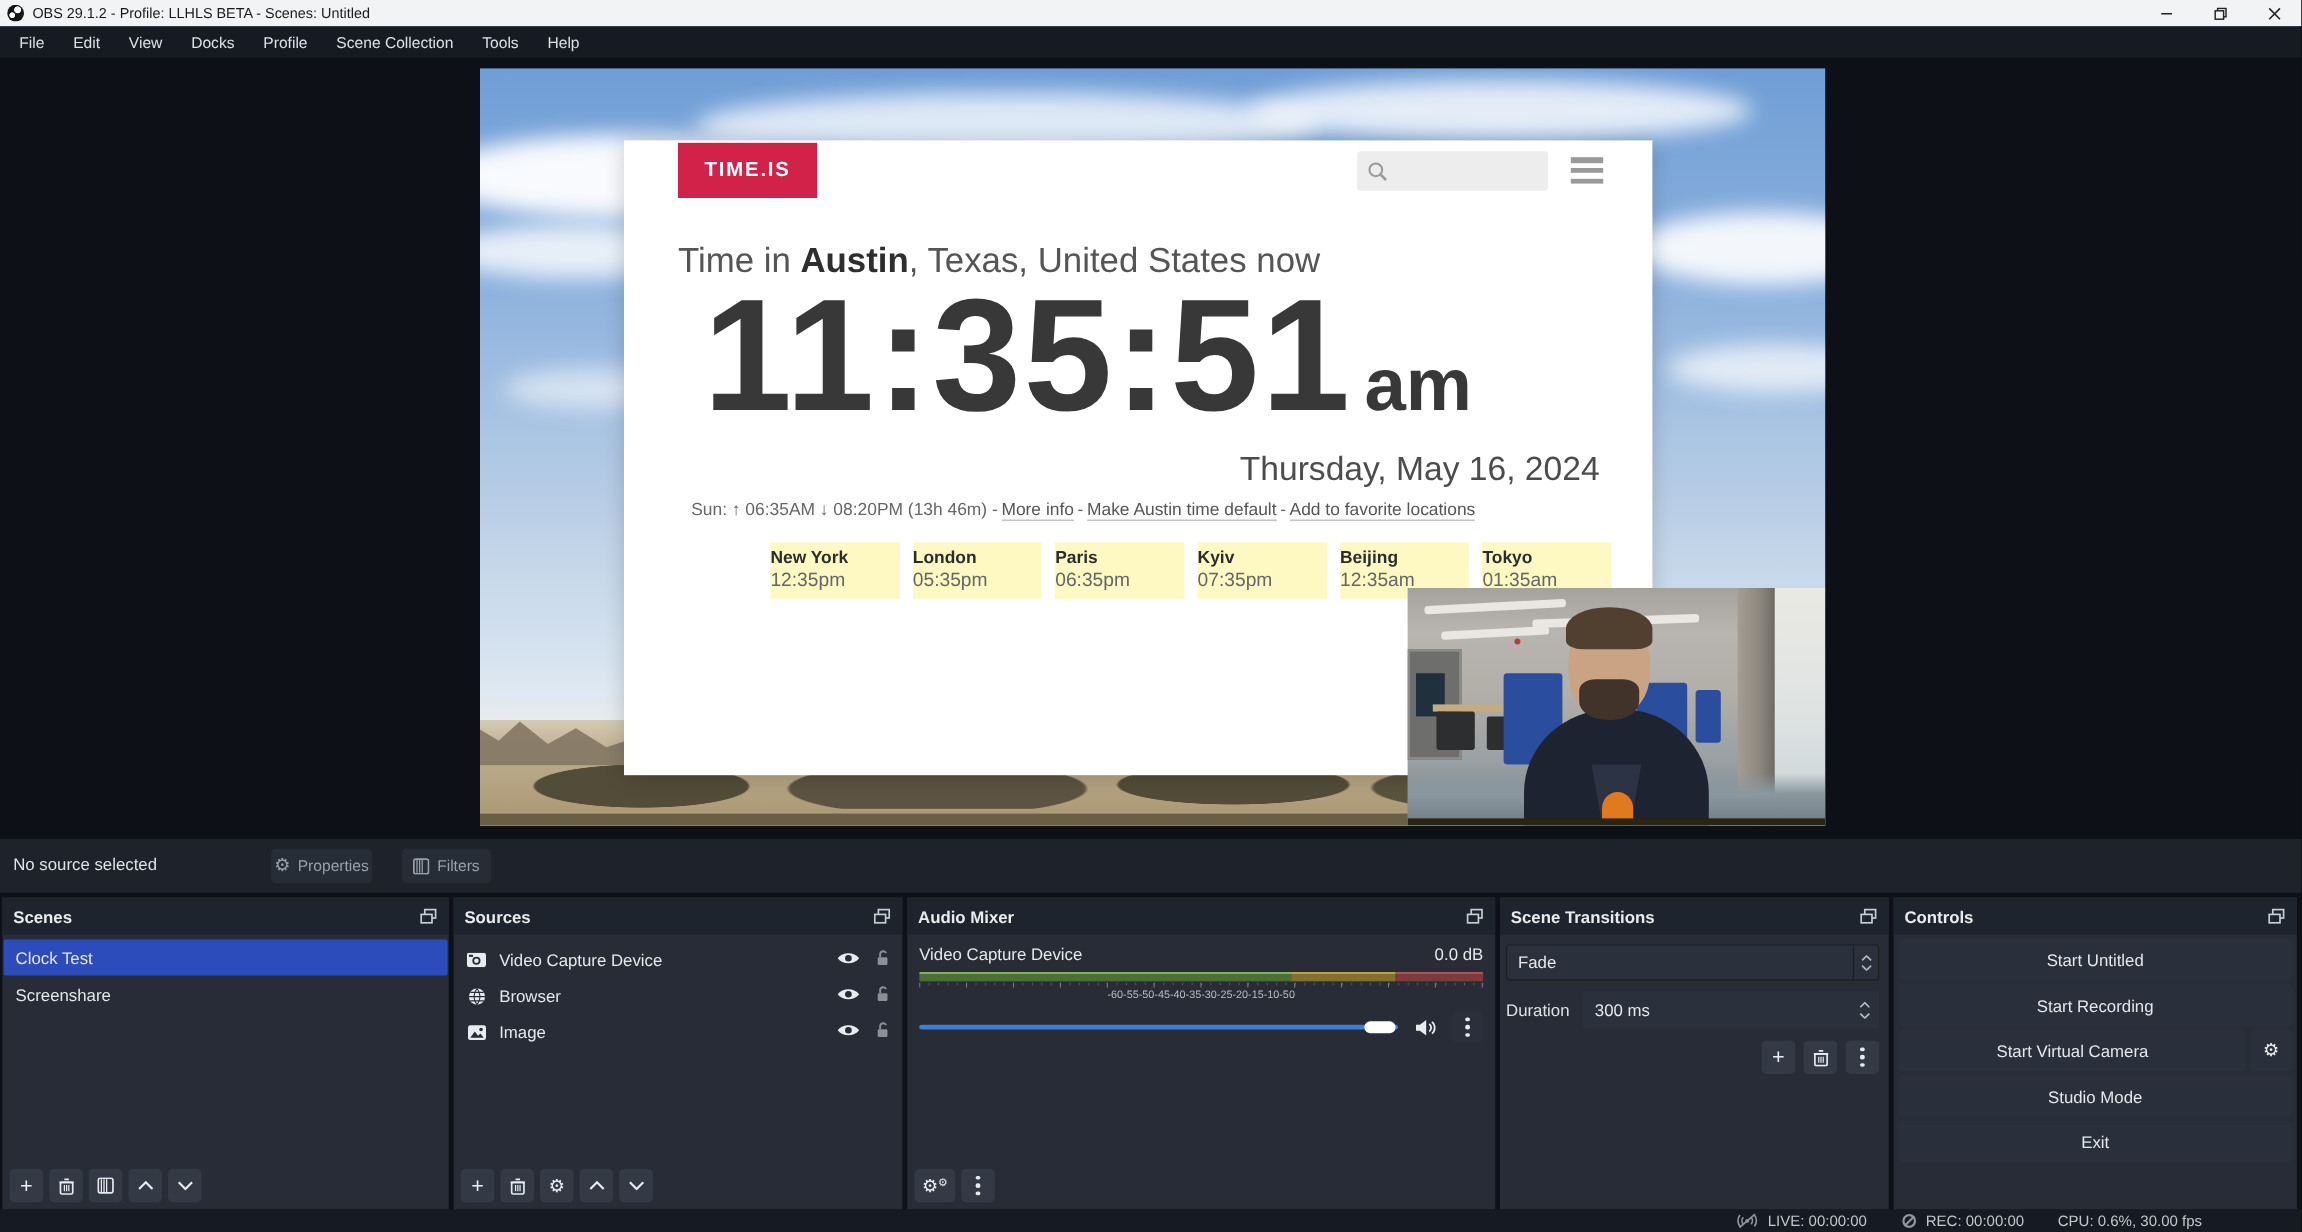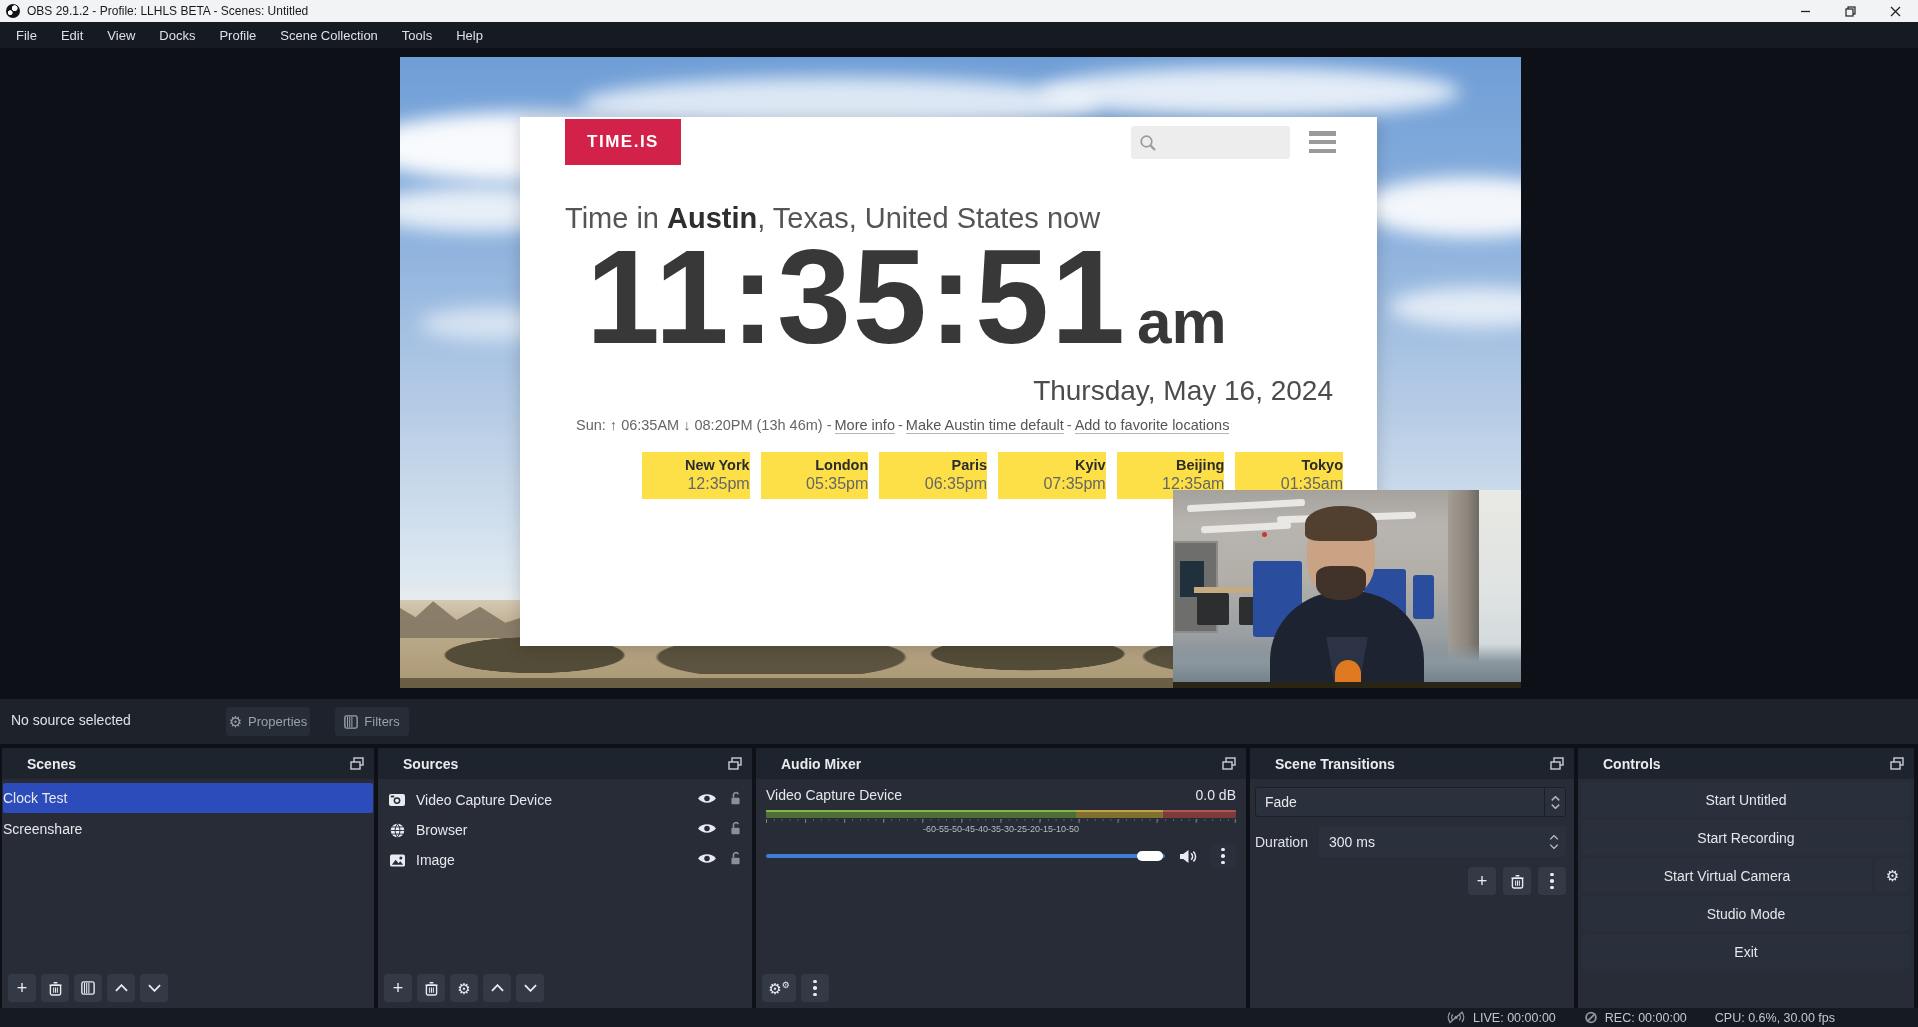--- a/index.html
+++ b/index.html
@@ -45,21 +45,21 @@
   .ti-burger span { display:block; height:4.5px; background:#9a9a9a; }
   .ti-heading { position:absolute; left:45px; top:85px; font-size:29px; color:#555; }
   .ti-heading b { color:#2e2e2e; font-weight:bold; }
   .ti-clock { position:absolute; left:66px; top:104px; display:flex; align-items:baseline; color:#383838; }
   .ti-time { font-size:133px; font-weight:bold; line-height:1.15; letter-spacing:2px; }
   .ti-ampm { font-size:62px; font-weight:bold; margin-left:10px; }
   .ti-date { position:absolute; right:44px; top:258px; font-size:28px; color:#4c4c4c; }
   .ti-sun { position:absolute; left:56px; top:300px; width:760px; font-size:14.5px; color:#666; white-space:nowrap; }
   .ti-sun a { color:#555; text-decoration:none; border-bottom:1px solid #b5b5b5; margin:0 3px; }
   .ti-cities { position:absolute; left:122px; right:34px; top:335px; display:flex; gap:11px; }
-  .ti-tile { flex:1; height:47px; background:#fde047; text-align:right; padding-top:5px; }
+  .ti-tile { flex:1; height:47px; background:#fef9c3; text-align:left; padding-top:5px; }
   .ti-tile .c-name { font-size:14.5px; font-weight:bold; color:#2c2c2c; }
   .ti-tile .c-time { font-size:16px; color:#666; margin-top:2px; }
 
   
   .webcam { position:absolute; left:773px; top:433px; width:348px; height:198px; overflow:hidden;
     background:linear-gradient(180deg,#a5a29d 0%, #b8b5b0 18%, #b2aea8 45%, #9aa0a3 72%, #77828a 100%); }
   .wc-beam { position:absolute; background:#e8e7e3; height:7px; border-radius:3px; }
   .wc-door { position:absolute; left:0; top:26%; width:13%; height:46%; background:#6e6f6c; border:2px solid #8c8d89; }
   .wc-tv { position:absolute; left:2%; top:36%; width:7%; height:18%; background:#20313d; }
   .wc-table { position:absolute; background:#c6ab80; height:6px; }
@@ -79,27 +79,27 @@
 
   
   .sel-bar { position:absolute; top:699px; left:0; right:0; height:45px; background:#1d222b; }
   .sel-status { position:absolute; left:11px; top:13px; font-size:14px; color:#dfe2e7; }
   .sel-btn { position:absolute; top:8px; height:29px; background:#272d37; border-radius:4px; display:flex; align-items:center; justify-content:center; gap:6px; color:#9aa0a8; font-size:13px; }
   .gear-glyph { font-size:15px; line-height:1; }
 
   
   .panel { position:absolute; top:748px; height:260px; background:#272c36; display:flex; flex-direction:column; }
   .panel-header { height:31px; background:#1e242d; display:flex; align-items:center; padding:0 9px; flex:none; }
-  .panel-title { font-size:14px; font-weight:bold; color:#e9ebee;margin-left:16px; }
+  .panel-title { font-size:14px; font-weight:bold; color:#e9ebee; }
   .popout { margin-left:auto; display:flex; }
   .panel-body { position:relative; flex:1; }
   .panel-toolbar { position:absolute; left:6px; bottom:6px; display:flex; gap:5px; }
   .tb-btn { width:28px; height:28px; background:#333a46; border-radius:4px; display:flex; align-items:center; justify-content:center; color:#e8ebef; font-size:18px; }
 
-  .scene-item { height:30px; display:flex; align-items:center; font-size:14px; color:#e6e8ec; margin:1px; }
+  .scene-item { height:30px; display:flex; align-items:center; padding-left:10px; font-size:14px; color:#e6e8ec; margin:1px; }
   .scene-item.selected { background:#2d4cbb; border-radius:2px; }
   .scene-item:first-child { margin-top:4px; }
 
   .source-row { height:30px; display:flex; align-items:center; padding:0 10px; font-size:14px; color:#e6e8ec; }
   .source-row:first-child { margin-top:6px; }
   .src-icon { width:18px; display:flex; justify-content:center; margin-right:10px; }
   .row-right { margin-left:auto; display:flex; align-items:center; gap:12px; }
 
   
   .mix-body { padding:8px 10px 0 10px; }

